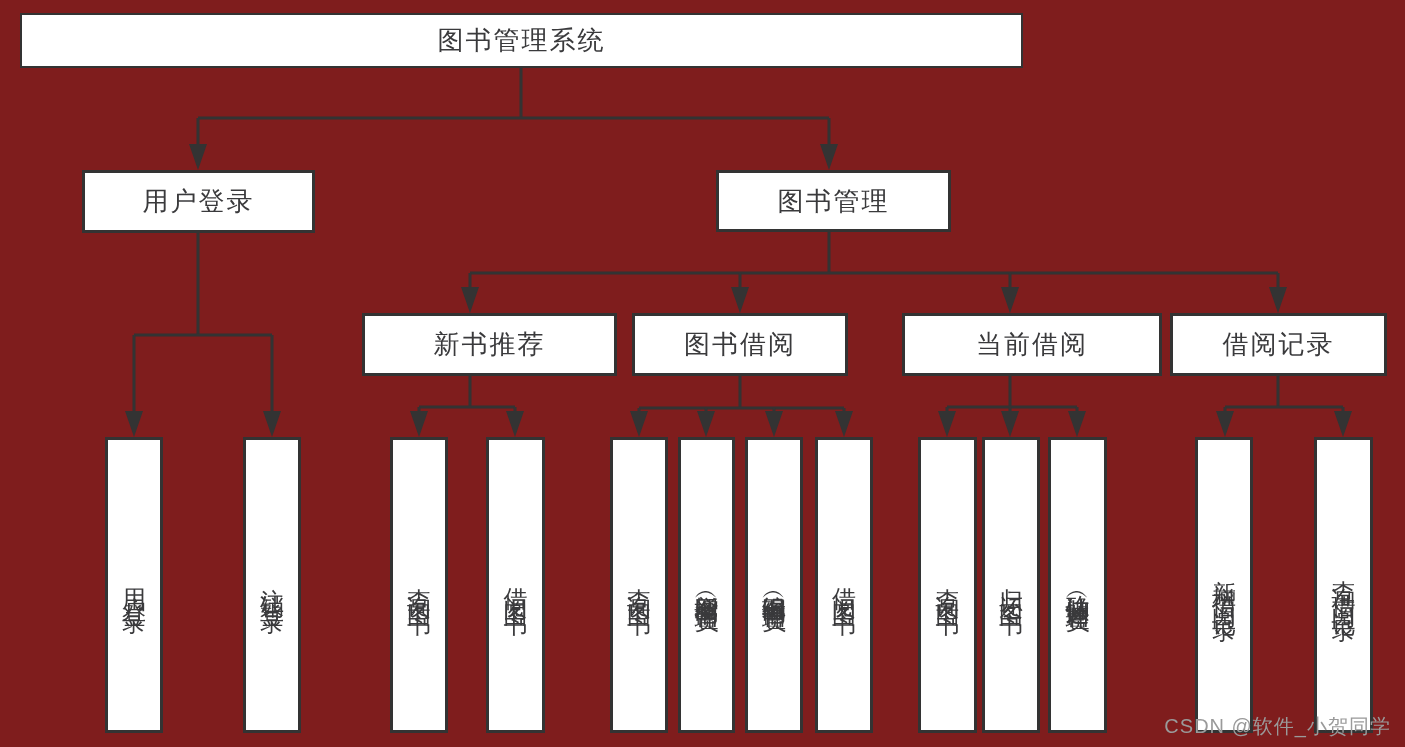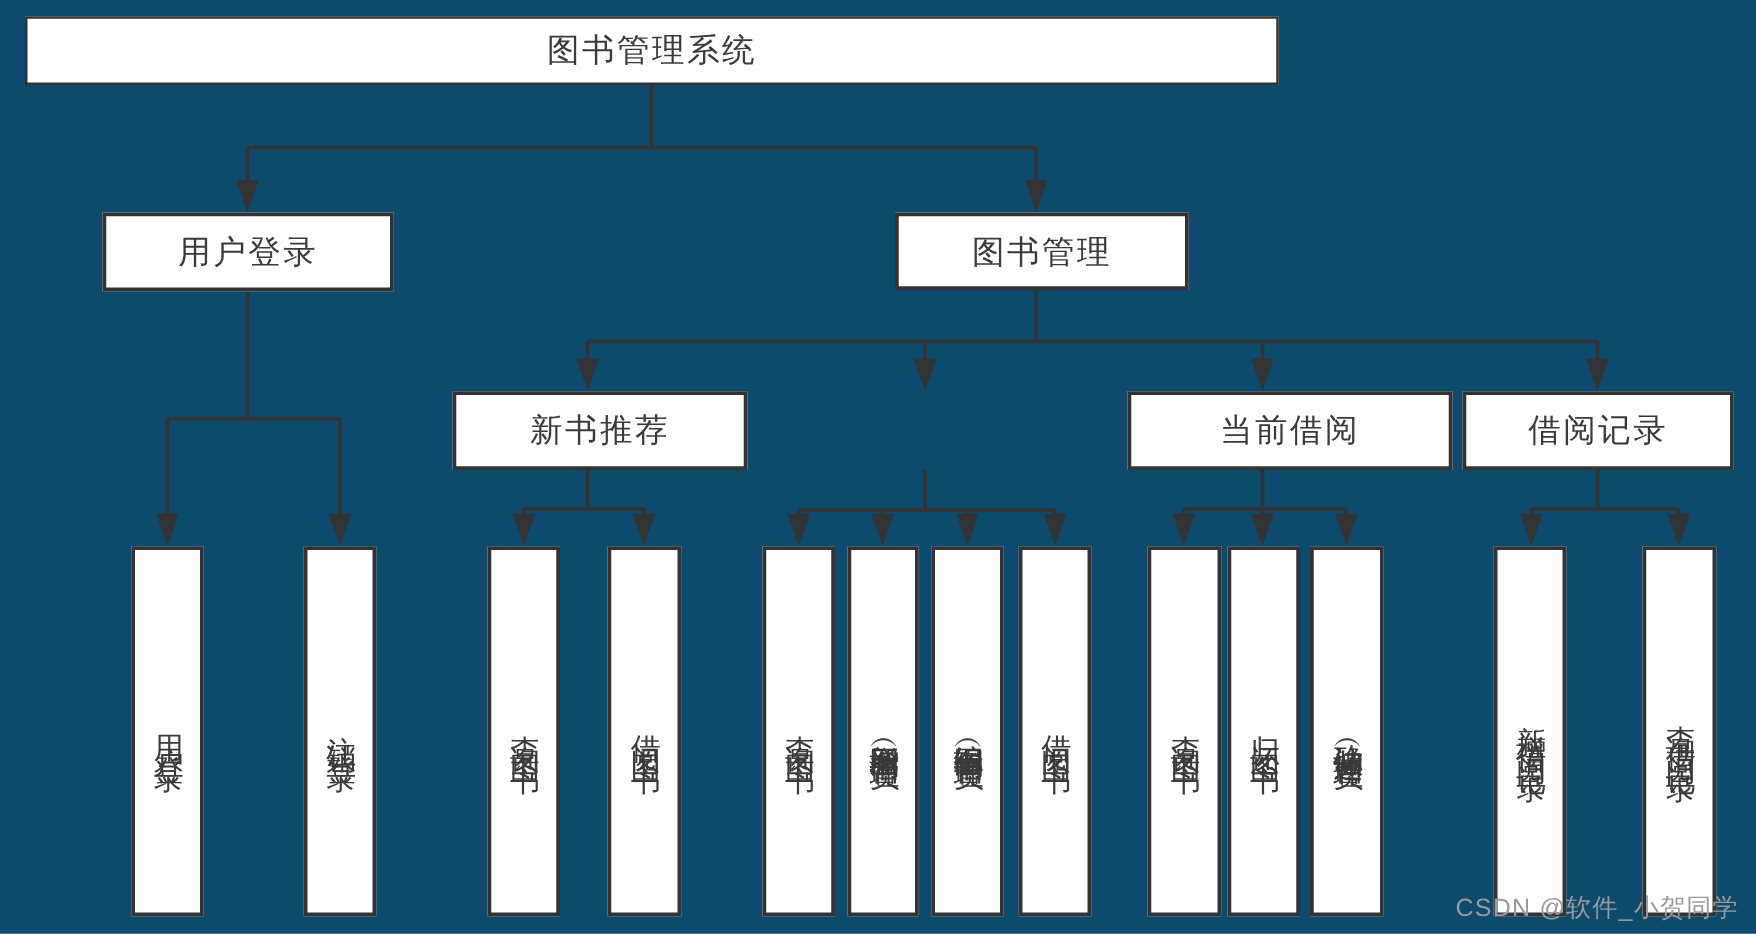--- a/index.html
+++ b/index.html
@@ -1,17 +1,17 @@
 <!DOCTYPE html>
 <html><head>
 <meta charset="utf-8">
 <style>
   html,body{margin:0;padding:0;background:#fff;}
   body{width:1405px;height:747px;overflow:hidden;}
-  .stage{position:relative;width:1405px;height:747px;background:#0c4a6e;
+  .stage{position:relative;width:1405px;height:747px;background:#7f1d1d;
          font-family:"Liberation Sans", sans-serif;}
   #conn{position:absolute;left:0;top:0;z-index:1;}
   .box{position:absolute;box-sizing:border-box;background:#fff;
        border:3px solid #333333;display:flex;align-items:center;justify-content:center;
        color:#3a3a3c;z-index:2;}
   .root{border-width:2px;}
   .hbox{font-size:26px;letter-spacing:2px;white-space:nowrap;}
   .vbox{font-size:24px;overflow:hidden;}
   .vbox .vtext{writing-mode:vertical-rl;-webkit-writing-mode:vertical-rl;
        text-orientation:mixed;letter-spacing:8px;line-height:1;}
@@ -83,22 +83,25 @@
     <span>图书管理系统</span>
   </div>
 
   <div class="box hbox" style="left:82px;top:170px;width:233px;height:63px">
     <span>用户登录</span>
   </div>
   <div class="box hbox" style="left:716px;top:170px;width:235px;height:62px">
     <span>图书管理</span>
   </div>
 
-  <div class="box hbox" style="left:362px;top:313px;width:236px;height:63px">
+  <div class="box hbox" style="left:362px;top:313px;width:255px;height:63px">
     <span>新书推荐</span>
+  </div>
+  <div class="box hbox" style="left:632px;top:313px;width:216px;height:63px">
+    <span>图书借阅</span>
   </div>
   <div class="box hbox" style="left:902px;top:313px;width:260px;height:63px">
     <span>当前借阅</span>
   </div>
   <div class="box hbox" style="left:1170px;top:313px;width:217px;height:63px">
     <span>借阅记录</span>
   </div>
 
   <div class="box vbox" style="left:105px;top:437px;width:58px;height:296px">
     <span class="vtext">用户登录</span>

